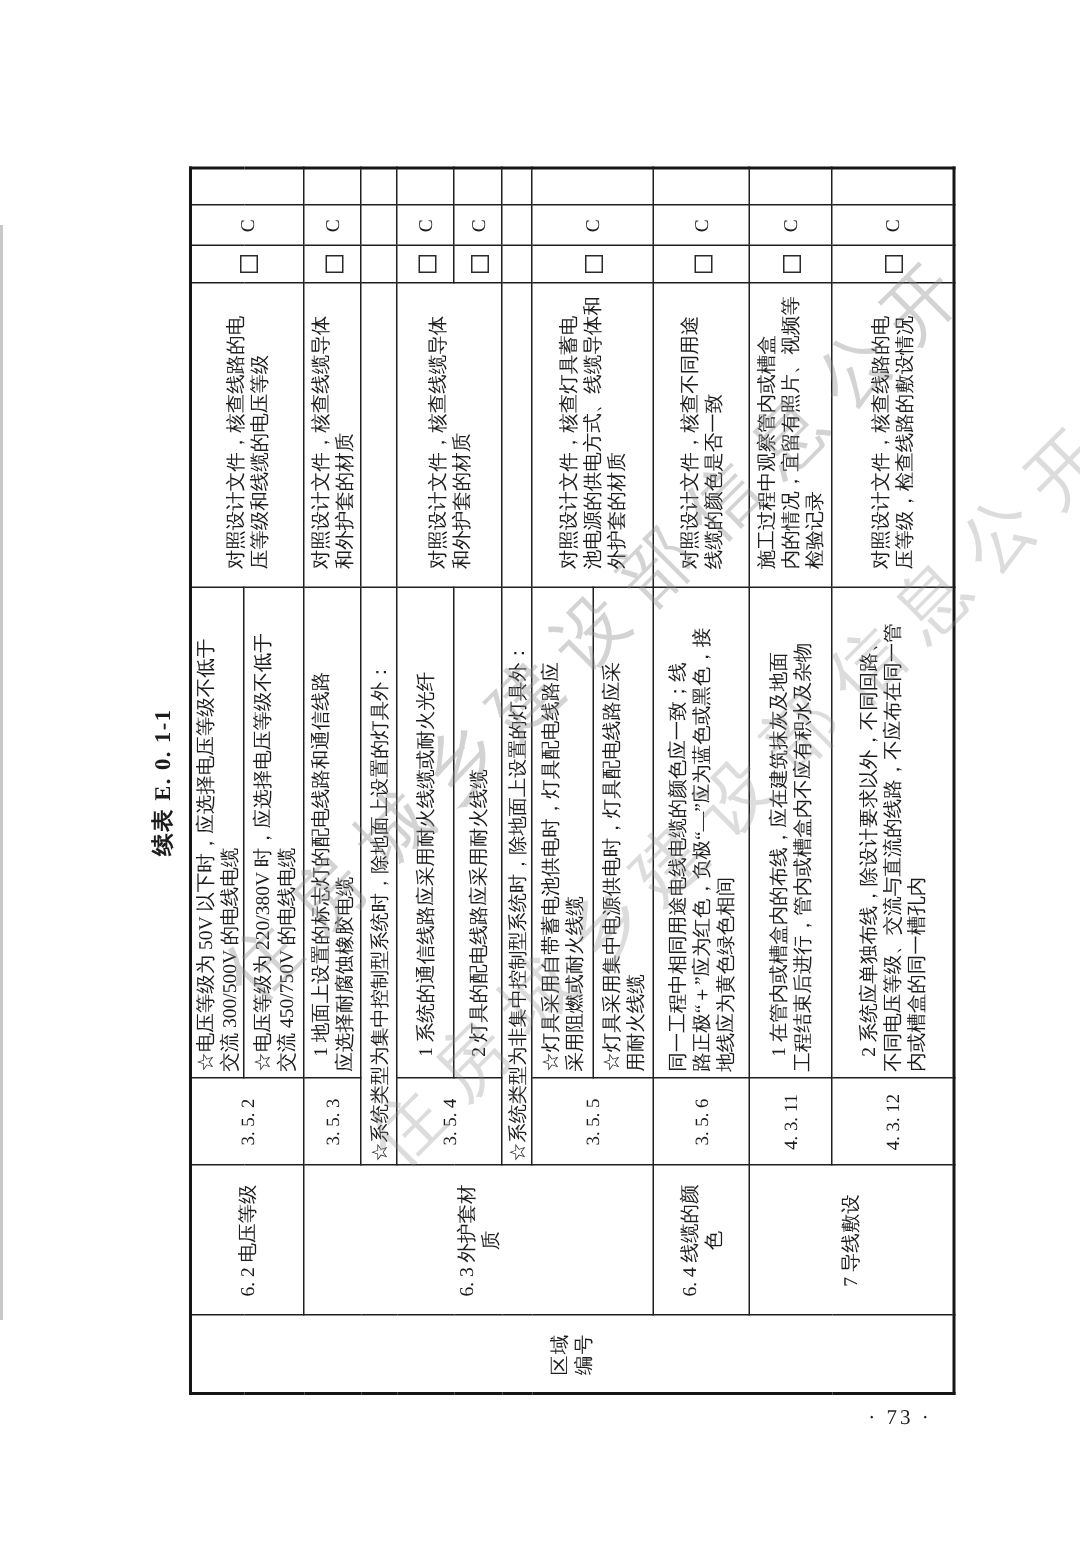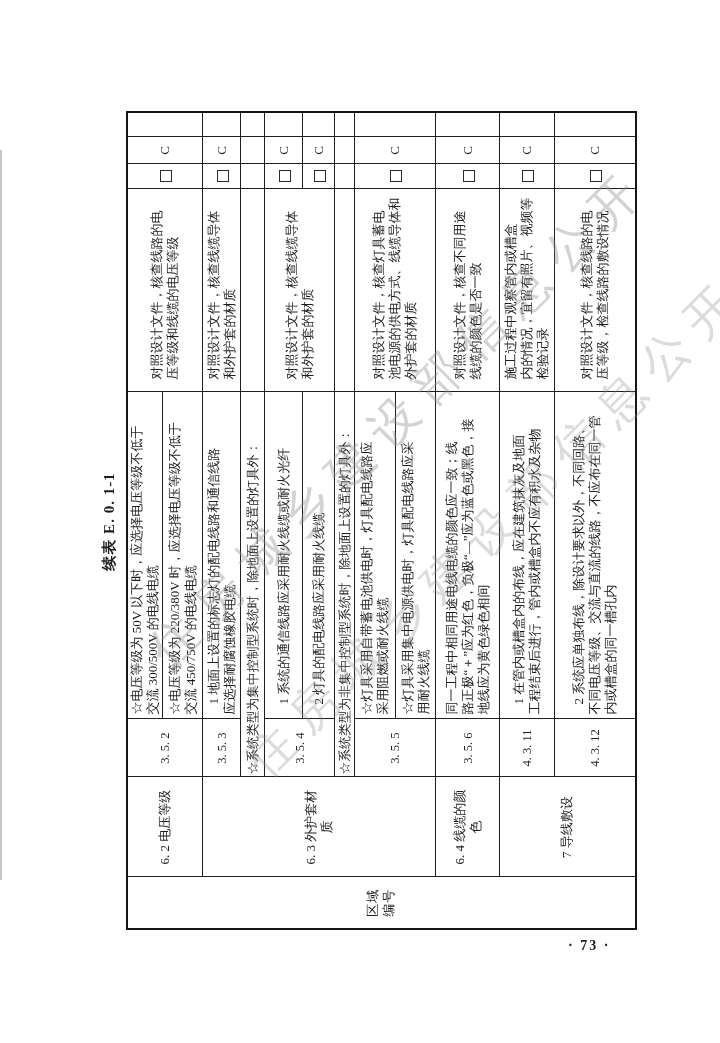--- a/index.html
+++ b/index.html
@@ -29,22 +29,22 @@
   .cb{display:inline-block;width:10px;height:10px;border:1px solid #2a2a2a;
       background:transparent;vertical-align:middle;}
 
   
   .watermark{position:absolute;white-space:nowrap;font-size:48px;letter-spacing:14px;
     color:#8d8d8d;transform:rotate(-45deg);pointer-events:none;
     font-family:"Liberation Sans","DejaVu Sans",sans-serif;}
   .wm1{left:54px;top:385px;width:690px;text-align:center;opacity:0.38;}
   .wm2{left:150px;top:495px;width:690px;text-align:center;opacity:0.30;}
 
-  .page-number{position:absolute;left:568px;top:938px;width:64px;
-    font-size:14px;letter-spacing:2px;font-weight:bold;}
+  .page-number{position:absolute;left:568px;top:938px;width:64px;text-align:center;
+    font-size:14px;letter-spacing:2px;}
   .scan-edge{position:absolute;left:0;top:150px;width:2px;height:730px;
     background:#9a9a9a;opacity:0.55;}
 </style>
 </head>
 <body>
 
 <div class="page">
 
   <div class="scan-edge"></div>
 

